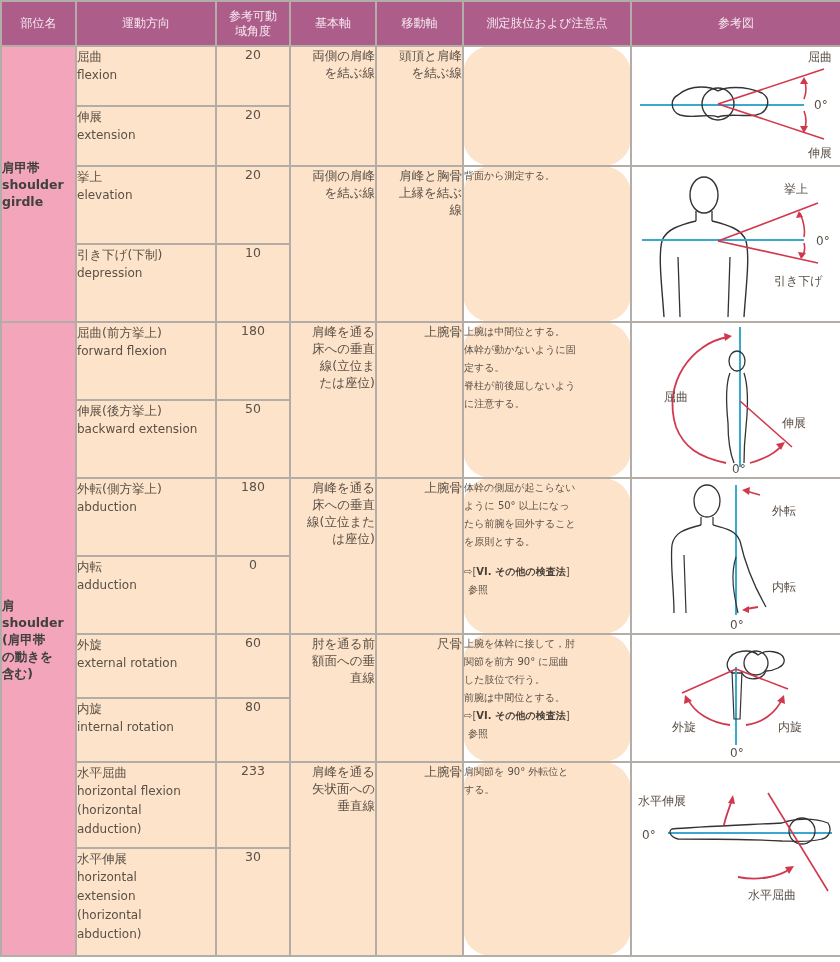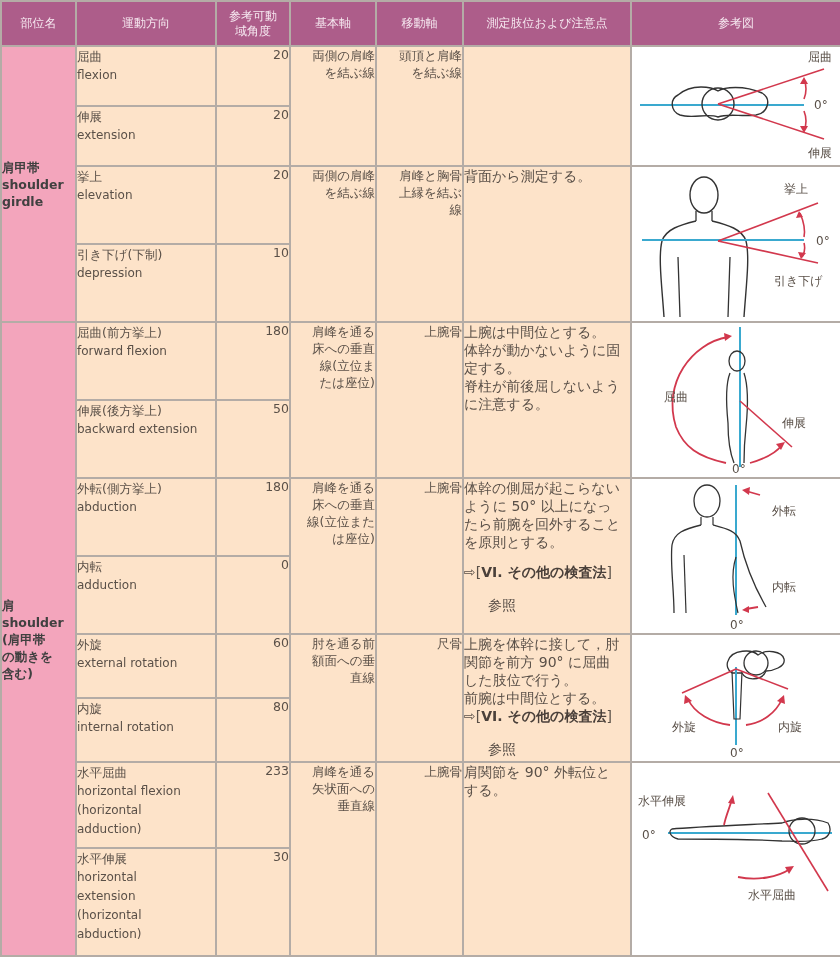--- a/index.html
+++ b/index.html
@@ -34,27 +34,27 @@
     line-height: 17px;
     padding: 0 4px 0 6px;
     vertical-align: middle;
   }
   td.region.r1 { vertical-align: middle; }
   td.region.r2 { vertical-align: middle; }
   td.cell { background: #fde3c9; }
   td.motion { padding: 4px 4px 0 7px; vertical-align: middle; line-height: 19px; }
   td.motion .ja { display: block; font-size: 12.5px; color: #5a5048; }
   td.motion .en { display: block; font-size: 12px; color: #5a5048; }
-  td.angle { text-align: right; vertical-align: middle; font-size: 12.5px; margin-top: 12px; }
+  td.angle { text-align: center; vertical-align: middle; font-size: 12.5px; margin-top: 12px; }
   td.axis { padding: 4px 4px 0 6px; line-height: 17px; font-size: 12.5px; text-align: right; }
-  td.note { padding: 4px 6px 0 8px; line-height: 18px; font-size: 14px; }
+  td.note { padding: 4px 6px 0 8px; line-height: 18px; font-size: 10px; border-radius: 28px; }
   td.note .ref { display: block; margin-top: 12px; }
   td.note .ref.tight { margin-top: 0; }
   td.note .ref b { color: #4a403a; text-align: right; }
-  td.note .ref .sub { display: block; padding-left: 24px; margin-top: 15px; }
+  td.note .ref .sub { display: block; padding-left: 4px; }
   td.fig { background: #ffffff; padding: 0; vertical-align: middle; }
   td.fig svg { display: block; }
   .lbl { font-size: 12px; fill: #5a5048; font-family: "DejaVu Sans", sans-serif; }
 </style>
 </head>
 <body>
 
 <table class="rom">
   <colgroup>
     <col style="width:75px">

